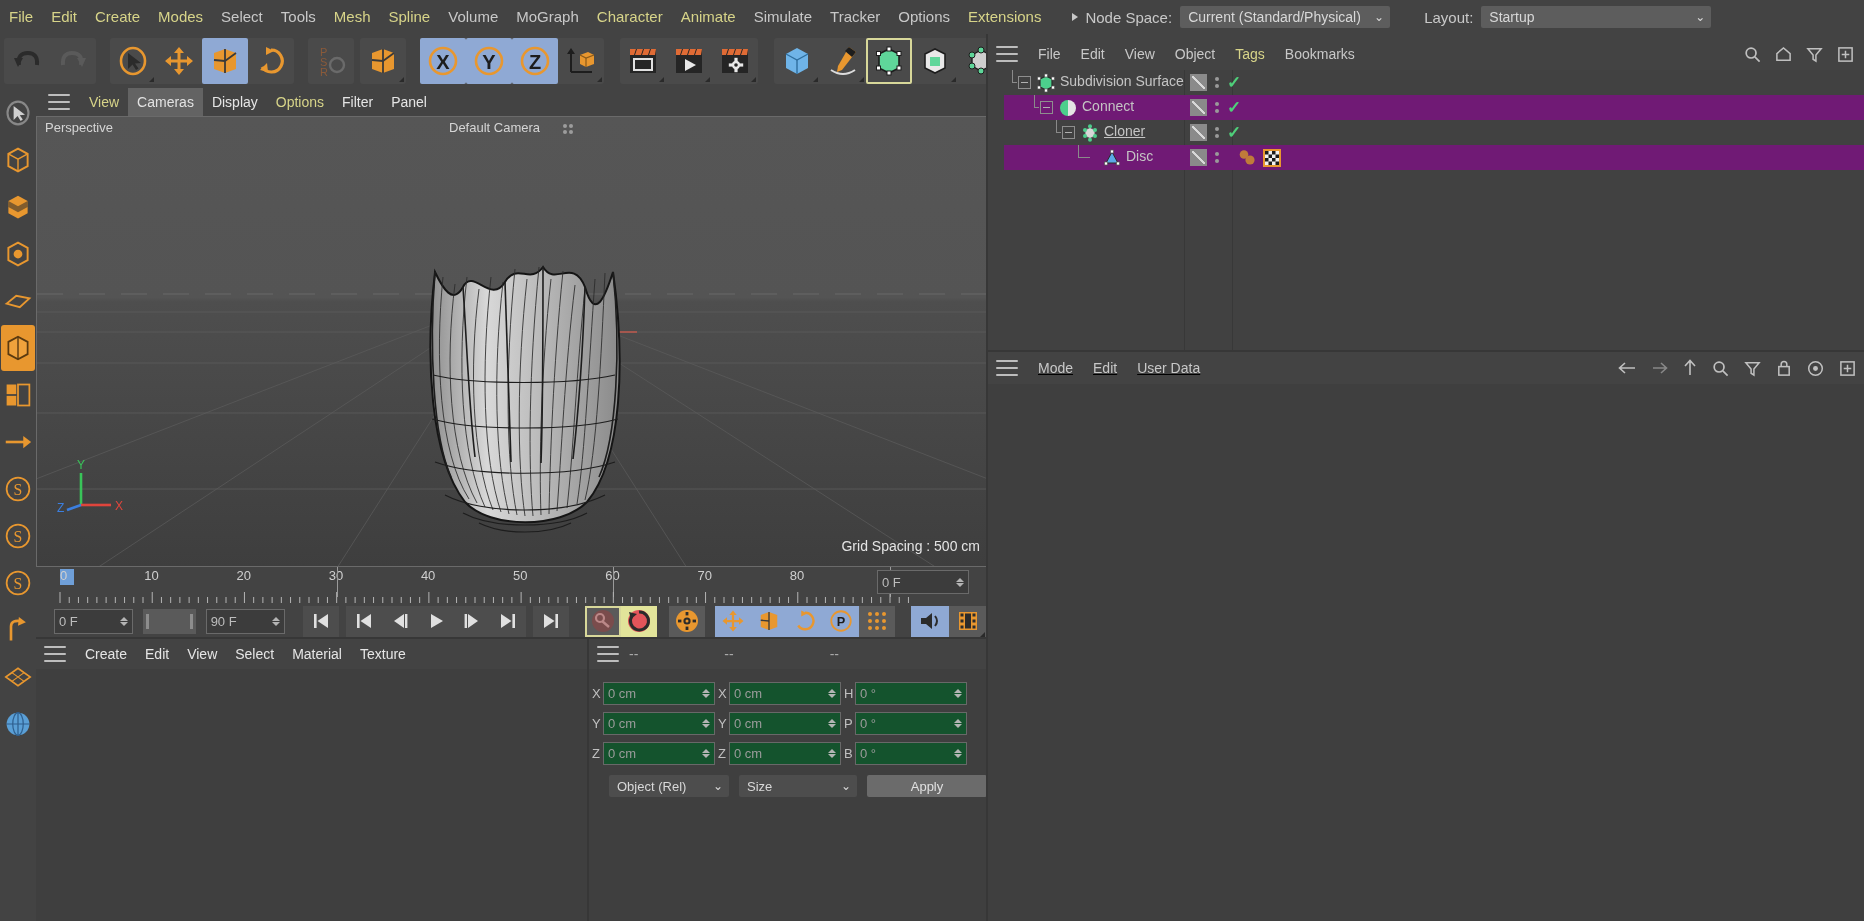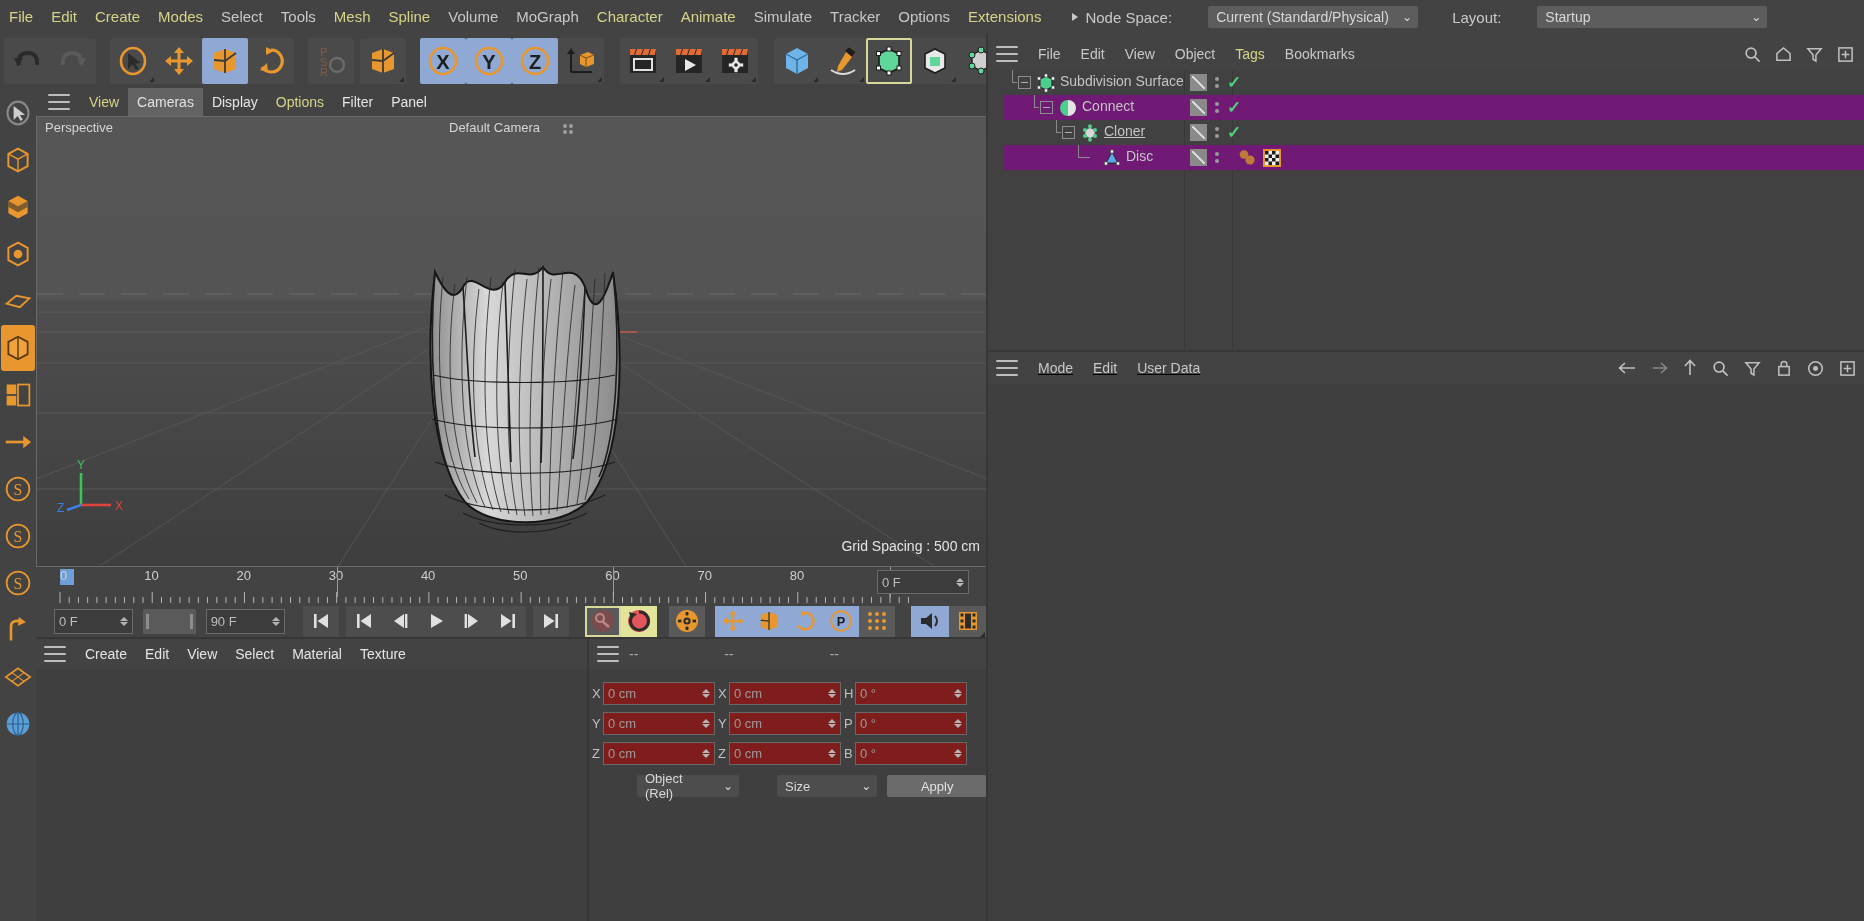--- a/index.html
+++ b/index.html
@@ -25,21 +25,21 @@
   .nodespace-wrap { display: flex; align-items: center; margin-left: 22px; }
   .tri-right {
     width: 0; height: 0; border-left: 6px solid #c8c8c8;
     border-top: 4px solid transparent; border-bottom: 4px solid transparent;
     margin-right: 7px;
   }
   .ns-label { font-size: 15px; color: #c9c9c9; margin-right: 8px; }
   .combo {
     background: #5d5d5d; height: 22px; border-radius: 2px;
     display: flex; align-items: center; padding: 0 6px 0 8px;
-    font-size: 14px; color: #d8d8d8; position: relative; margin-left: 28px;
+    font-size: 14px; color: #d8d8d8; position: relative;
   }
   .combo .chev { margin-left: auto; padding-left: 12px; font-size: 12px; color: #d8d8d8; }
   .combo.ns { width: 210px; }
   .combo.layout { width: 230px; }
   .layout-label { font-size: 15px; color: #c9c9c9; margin: 0 8px 0 34px; }
 
   
   .toolbar {
     position: absolute; left: 0; top: 34px; width: 1864px; height: 54px;
     background: #434343; display: flex; align-items: center;
@@ -107,21 +107,21 @@
   
   .mat-wrap { position: absolute; left: 36px; top: 639px; width: 551px; height: 282px; background: #3f3f3f; }
   .mat-menu { height: 30px; display:flex; align-items:center; background:#434343; }
 
   
   .coord-wrap { position: absolute; left: 589px; top: 639px; width: 398px; height: 282px; background: #3f3f3f; }
   .coord-menu { height: 30px; display:flex; align-items:center; background:#434343; }
   .cm-dash { font-size: 14px; color: #a8a8a8; }
   .crow { display:flex; align-items:center; height: 28px; margin-top: 2px; }
   .clab { width: 14px; font-size: 13px; color: #c0c0c0; text-align:left; padding-left:3px; }
-  .cfield { height: 23px; background: #7f1d1d; border: 1px solid #686868;
+  .cfield { height: 23px; background: #14532d; border: 1px solid #686868;
             display:flex; align-items:center; font-size: 13px; color: #9b9b9b; padding: 0 4px; }
 
   
   .om-wrap { position: absolute; left: 988px; top: 38px; width: 876px; height: 312px; background: #414141; }
   .om-menu { height: 32px; display: flex; align-items: center; background: #434343; }
   .om-item { font-size: 14px; color: #c8c8c8; padding: 0 10px; }
   .om-item.accent { color: #d7d489; }
   .om-icons { margin-left:auto; display:flex; align-items:center; gap: 14px; padding-right: 10px; }
   .om-body { position:absolute; left:16px; top:32px; width:876px; height:280px; }
   .om-colsep { position:absolute; top:0; width:1px; height:280px; background:#383838; }

